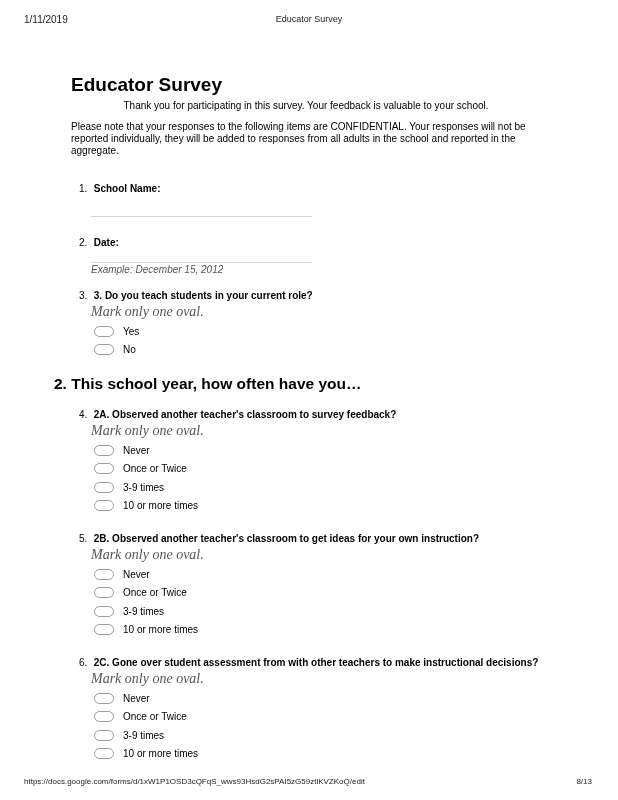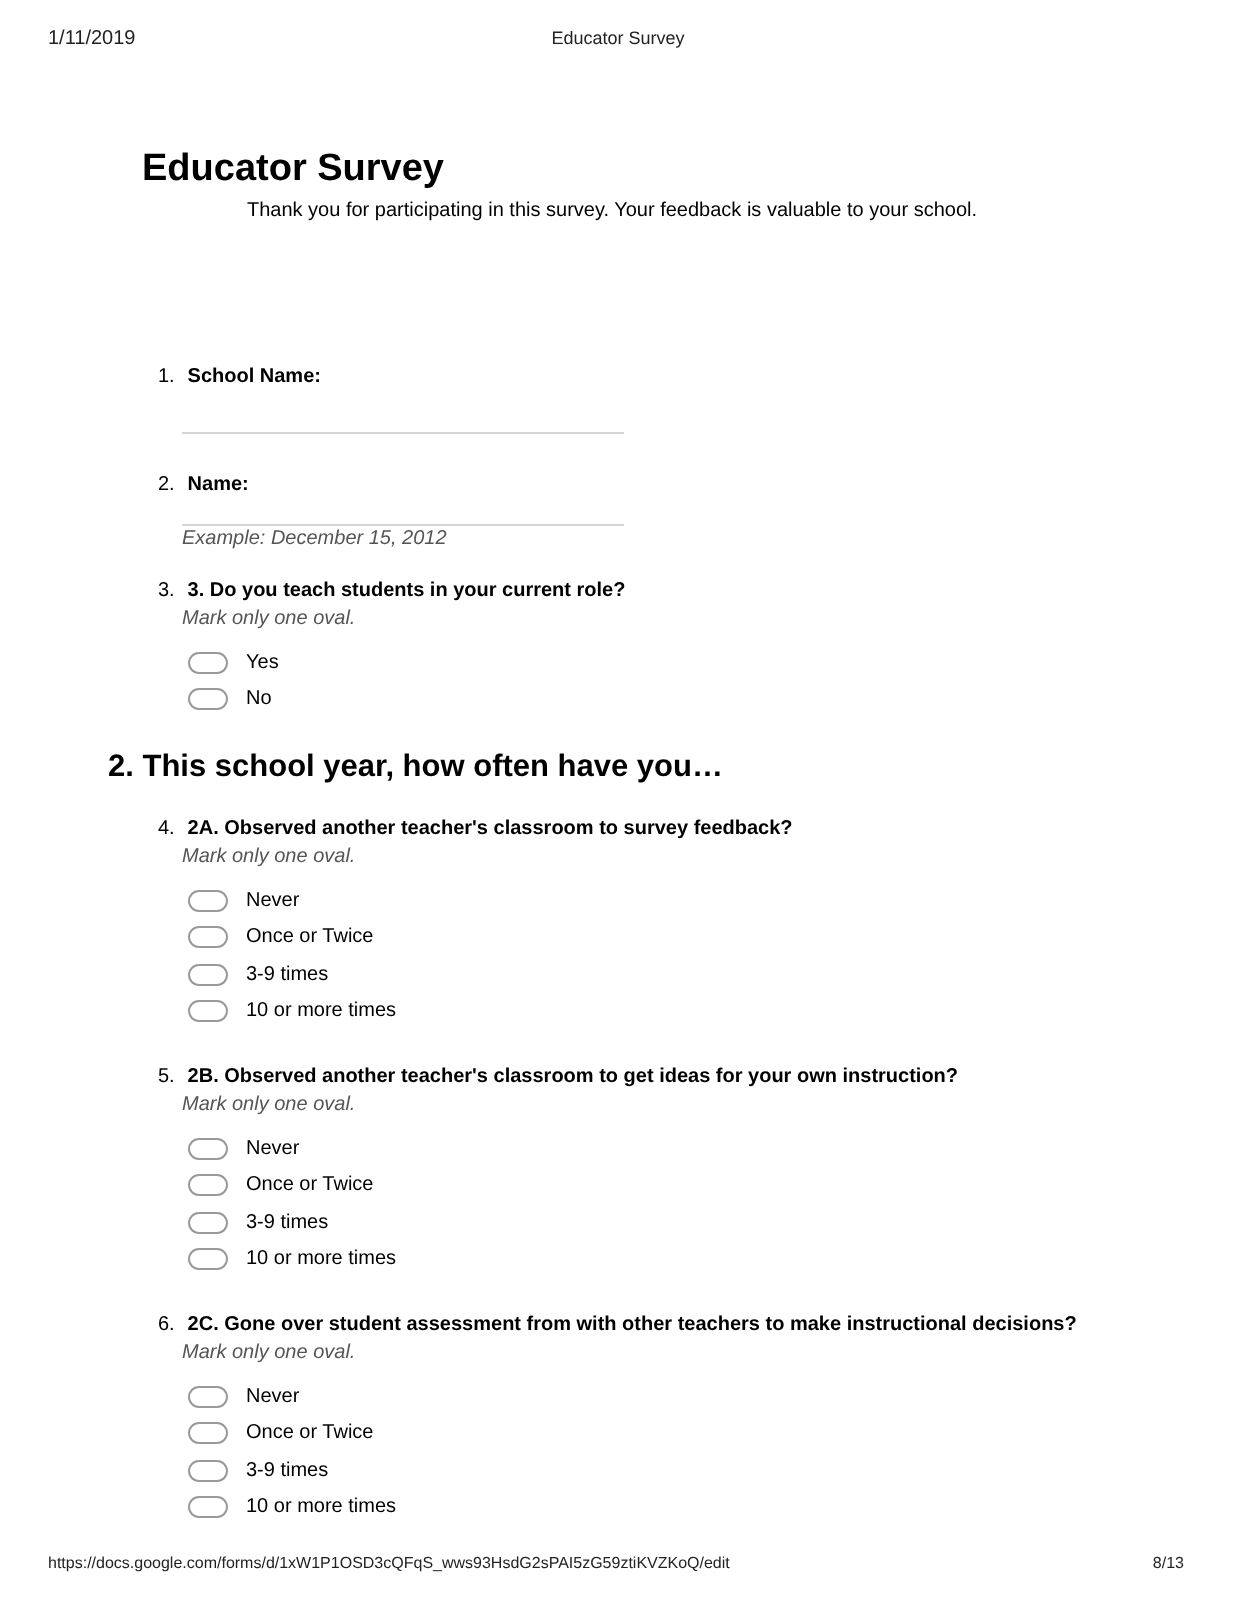--- a/index.html
+++ b/index.html
@@ -13,21 +13,21 @@
   .ftr-page { position: absolute; right: 26px; top: 777px; font-size: 8px; color: #222; }
 
   .content { position: absolute; left: 71px; top: 74px; width: 470px; }
   h1 { margin: 0; font-size: 19px; font-weight: bold; line-height: 22px; }
   .intro { font-size: 10px; line-height: 12px; margin-top: 4px; text-align: center; }
   .intro2 { font-size: 10px; line-height: 12px; margin-top: 9px; }
 
   .q { position: absolute; left: 79px; font-size: 10px; }
   .q .num { display: inline-block; width: 12px; }
   .q .qtext { font-weight: bold; }
-  .hint { font-style: italic; color: #555; font-size: 10px; margin-left: 12px; margin-top: 3px; }
+  .hint { font-style: italic; color: #555; font-size: 14px; margin-left: 12px; margin-top: 3px; font-family: Liberation Serif, serif; }
 
   .textline { position: absolute; left: 91px; width: 221px; border-bottom: 1px solid #d6d6d6; }
   .example { position: absolute; left: 91px; font-size: 10px; font-style: italic; color: #555; }
 
   .opts { position: absolute; left: 94px; }
   .opt { height: 18.5px; display: flex; align-items: center; }
   .oval {
     width: 20px; height: 11px; border: 1px solid #9a9a9a; border-radius: 7px;
     box-sizing: border-box; display: inline-block; margin-right: 9px; background: #fff;
   }
@@ -37,31 +37,32 @@
 </style>
 </head>
 <body>
 
 <div class="hdr-date">1/11/2019</div>
 <div class="hdr-title">Educator Survey</div>
 
 <div class="content">
   <h1>Educator Survey</h1>
   <div class="intro">Thank you for participating in this survey. Your feedback is valuable to your school.</div>
+  <div class="intro2">Please note that your responses to the following items are CONFIDENTIAL. Your responses will not be reported individually, they will be added to responses from all adults in the school and reported in the aggregate.</div>
 </div>
 
 <div class="q" style="top:183px;">
   <span class="num">1.</span>
   <span class="qtext">School Name:</span>
 </div>
 <div class="textline" style="top:216px;"></div>
 
 <div class="q" style="top:237px;">
   <span class="num">2.</span>
-  <span class="qtext">Name:</span>
+  <span class="qtext">Date:</span>
 </div>
 <div class="textline" style="top:262px;"></div>
 <div class="example" style="top:264px;">Example: December 15, 2012</div>
 
 <div class="q" style="top:290px;">
   <span class="num">3.</span>
   <span class="qtext">3. Do you teach students in your current role?</span>
   <div class="hint">Mark only one oval.</div>
 </div>
 <div class="opts" style="top:322px;">

